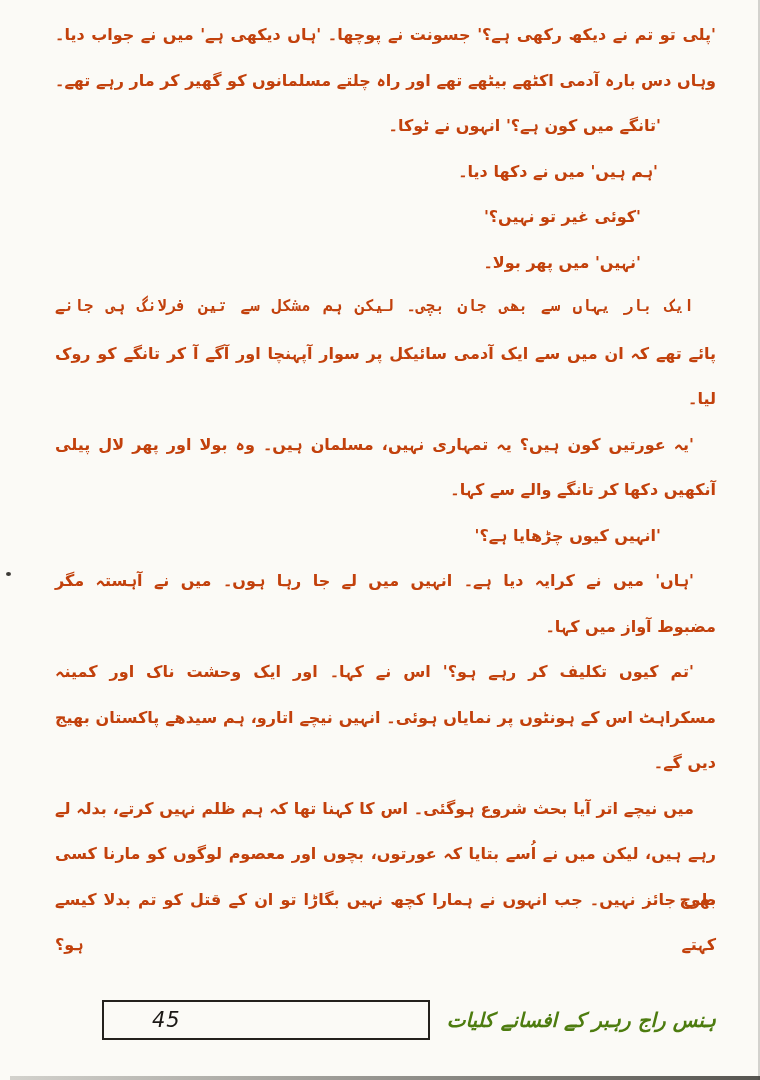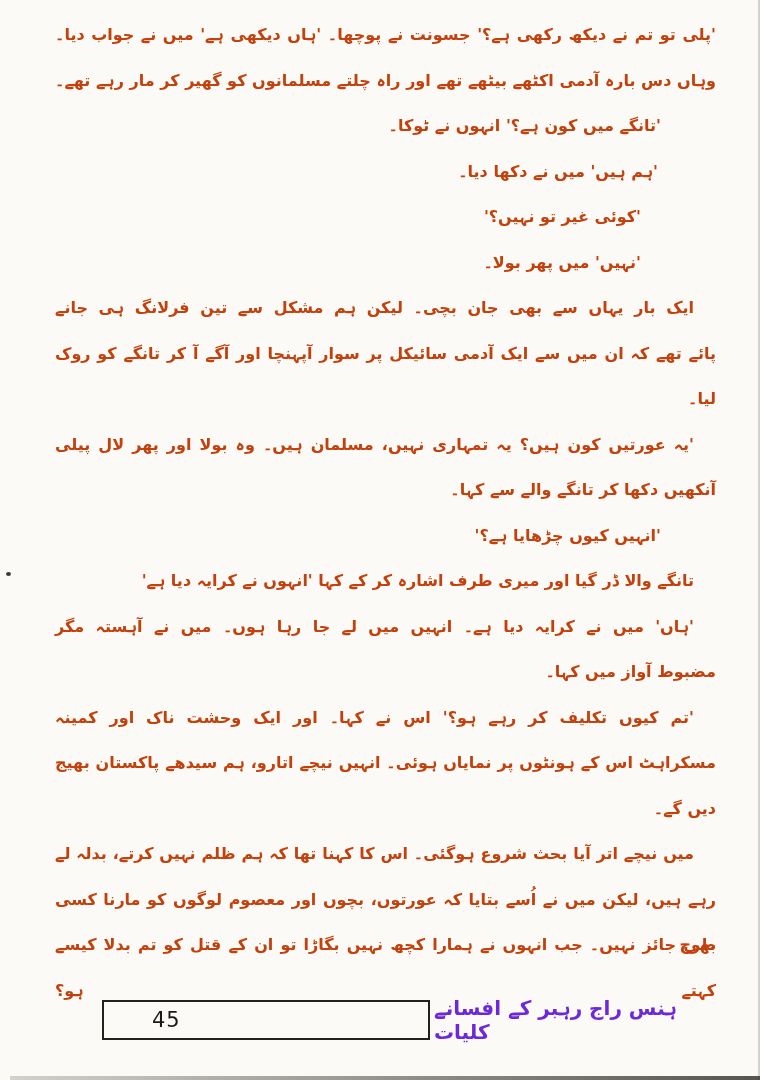--- a/index.html
+++ b/index.html
@@ -40,20 +40,21 @@
   }
   
   .footer {
     position: absolute;
     top: 1000px;
     left: 102px;
     right: 44px;
     height: 40px;
     display: flex;
     align-items: stretch;
+    font-style: italic;
   }
   .pagenum-box {
     width: 328px;
     border: 2px solid #24211d;
     display: flex;
     align-items: center;
     padding-left: 48px;
     background: transparent;
   }
   .pagenum {
@@ -64,21 +65,21 @@
   }
   .book-title {
     direction: rtl;
     text-align: left;
     flex: 1;
     display: flex;
     align-items: center;
     padding-left: 4px;
     font-size: 20px;
     font-weight: bold;
-    color: #6d28d9;
+    color: #4d7c0f;
   }
   
   .speck {
     position: absolute;
     left: 6px;
     top: 572px;
     width: 5px;
     height: 4px;
     background: #3c3a36;
     border-radius: 50%;
@@ -105,27 +106,26 @@
 
 <div class="page">
 
   <div class="text-block" dir="rtl">
       <div class="line justify">'پلی تو تم نے دیکھ رکھی ہے؟' جسونت نے پوچھا۔ 'ہاں دیکھی ہے' میں نے جواب دیا۔</div>
       <div class="line justify">وہاں دس بارہ آدمی اکٹھے بیٹھے تھے اور راہ چلتے مسلمانوں کو گھیر کر مار رہے تھے۔</div>
       <div class="line" style="padding-right: 55px;">'تانگے میں کون ہے؟' انہوں نے ٹوکا۔</div>
       <div class="line" style="padding-right: 58px;">'ہم ہیں' میں نے دکھا دیا۔</div>
       <div class="line" style="padding-right: 75px;">'کوئی غیر تو نہیں؟'</div>
       <div class="line" style="padding-right: 75px; text-align: right;">'نہیں' میں پھر بولا۔</div>
-      <div class="line justify" style="padding-right: 22px;">ایک بار یہاں سے بھی جان بچی۔ لیکن ہم مشکل سے تین فرلانگ ہی جانے</div>
+      <div class="line justify" style="padding-right: 22px; font-family: Liberation Mono, monospace;">ایک بار یہاں سے بھی جان بچی۔ لیکن ہم مشکل سے تین فرلانگ ہی جانے</div>
       <div class="line justify">پائے تھے کہ ان میں سے ایک آدمی سائیکل پر سوار آپہنچا اور آگے آ کر تانگے کو روک</div>
       <div class="line">لیا۔</div>
       <div class="line justify" style="padding-right: 22px;">'یہ عورتیں کون ہیں؟ یہ تمہاری نہیں، مسلمان ہیں۔ وہ بولا اور پھر لال پیلی</div>
       <div class="line">آنکھیں دکھا کر تانگے والے سے کہا۔</div>
       <div class="line" style="padding-right: 55px;">'انہیں کیوں چڑھایا ہے؟'</div>
-      <div class="line" style="padding-right: 22px;">تانگے والا ڈر گیا اور میری طرف اشارہ کر کے کہا 'انہوں نے کرایہ دیا ہے'</div>
       <div class="line justify" style="padding-right: 22px;">'ہاں' میں نے کرایہ دیا ہے۔ انہیں میں لے جا رہا ہوں۔ میں نے آہستہ مگر</div>
       <div class="line">مضبوط آواز میں کہا۔</div>
       <div class="line justify" style="padding-right: 22px;">'تم کیوں تکلیف کر رہے ہو؟' اس نے کہا۔ اور ایک وحشت ناک اور کمینہ</div>
       <div class="line justify">مسکراہٹ اس کے ہونٹوں پر نمایاں ہوئی۔ انہیں نیچے اتارو، ہم سیدھے پاکستان بھیج</div>
       <div class="line">دیں گے۔</div>
       <div class="line justify" style="padding-right: 22px;">میں نیچے اتر آیا بحث شروع ہوگئی۔ اس کا کہنا تھا کہ ہم ظلم نہیں کرتے، بدلہ لے</div>
       <div class="line justify">رہے ہیں، لیکن میں نے اُسے بتایا کہ عورتوں، بچوں اور معصوم لوگوں کو مارنا کسی طرح</div>
       <div class="line justify">بھی جائز نہیں۔ جب انہوں نے ہمارا کچھ نہیں بگاڑا تو ان کے قتل کو تم بدلا کیسے کہتے ہو؟</div>
     </div>
 

